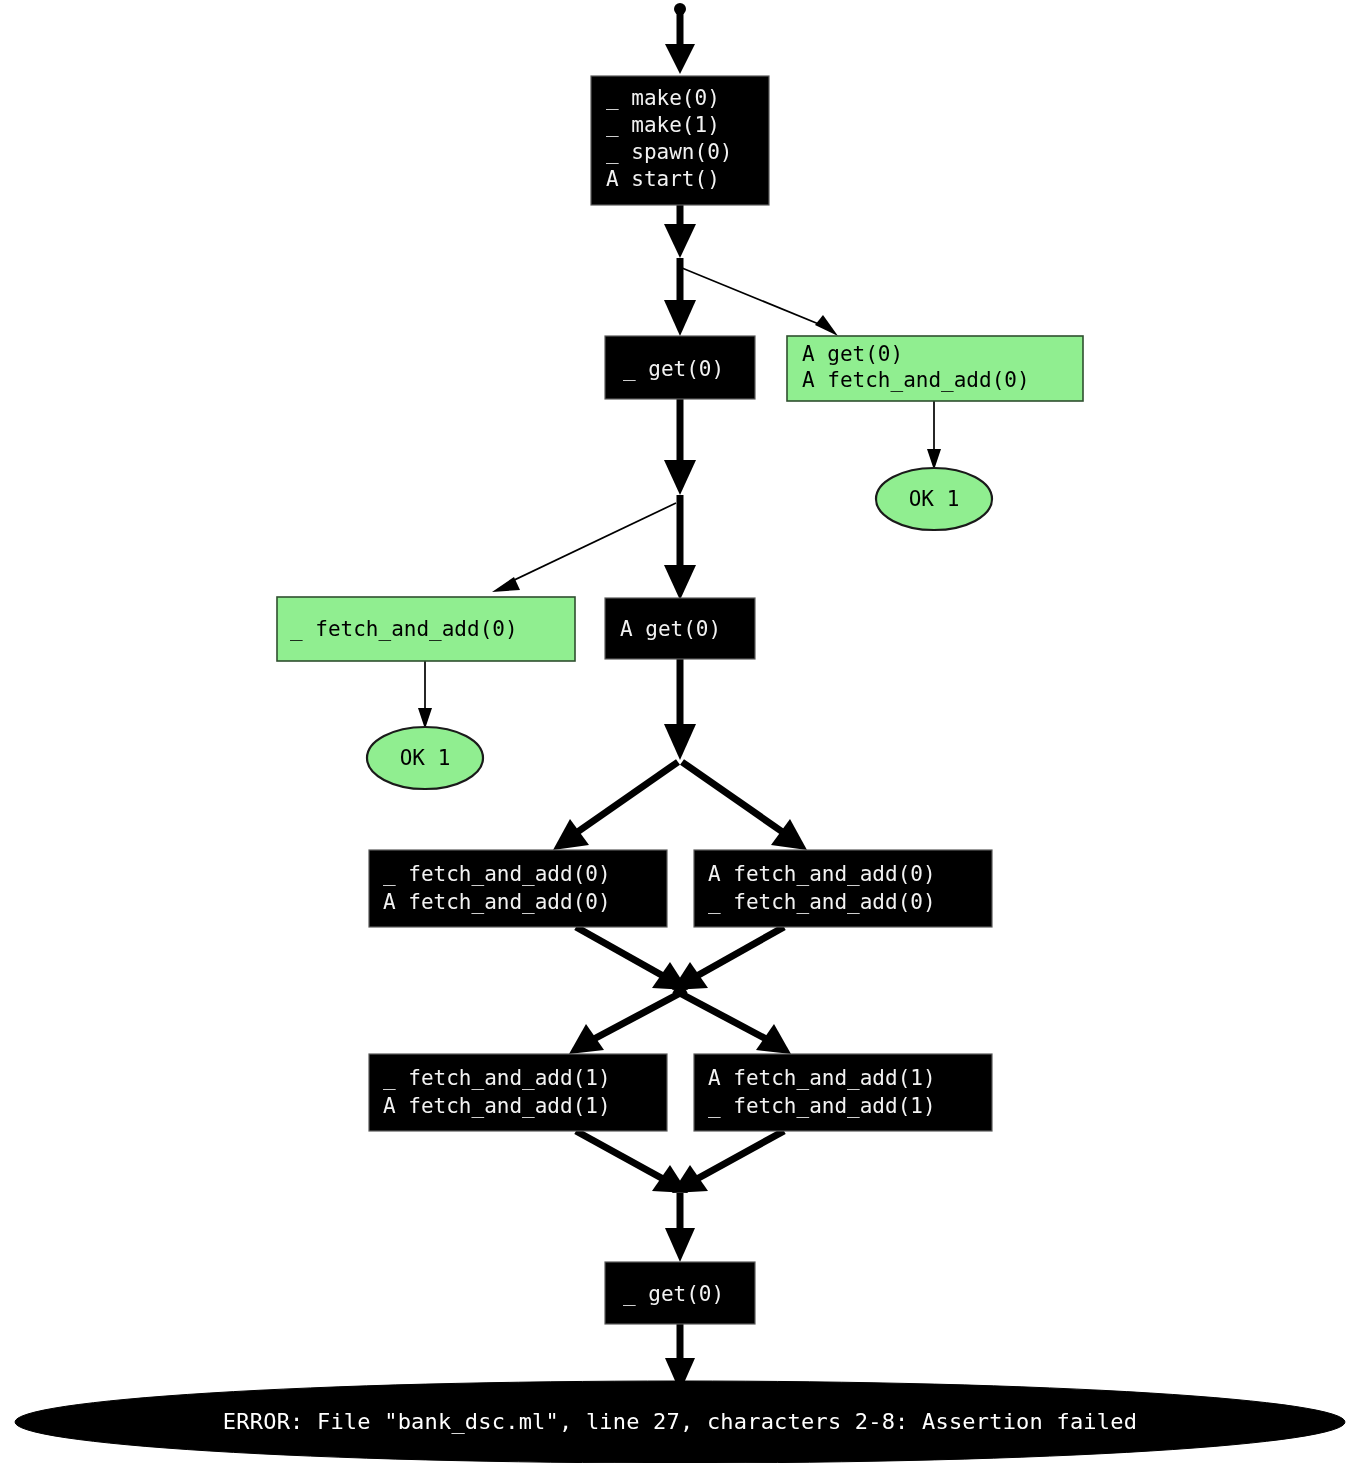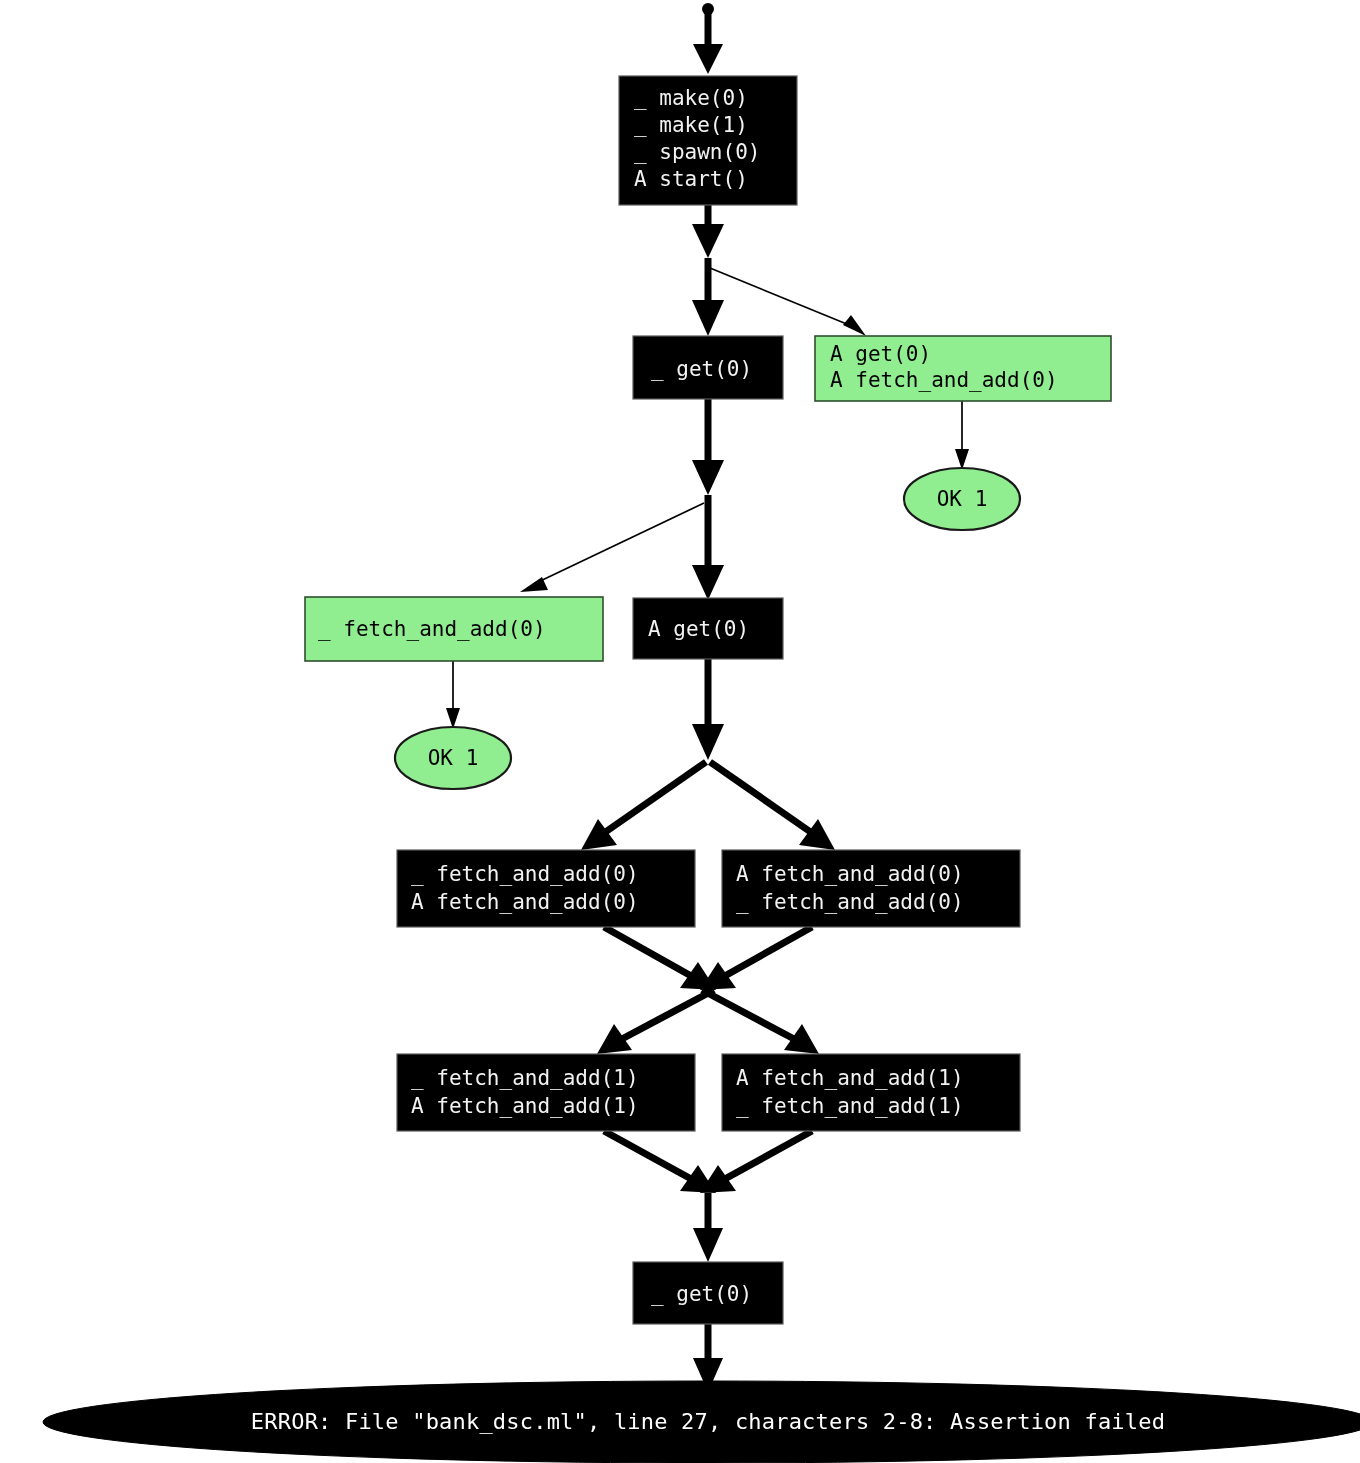--- a/index.html
+++ b/index.html
@@ -10,21 +10,20 @@
   body {
     width: 1360px;
     height: 1463px;
     font-family: "DejaVu Sans Mono", "Liberation Mono", monospace;
     overflow: hidden;
   }
   #graph-root {
     position: relative;
     width: 1179px;
     height: 1463px;
-    padding-left: 28px;
   }
   svg#graph {
     display: block;
     width: 1360px;
     height: 1463px;
   }
   .node-box {
     stroke: #5a5a5a;
     stroke-width: 1.2;
   }

